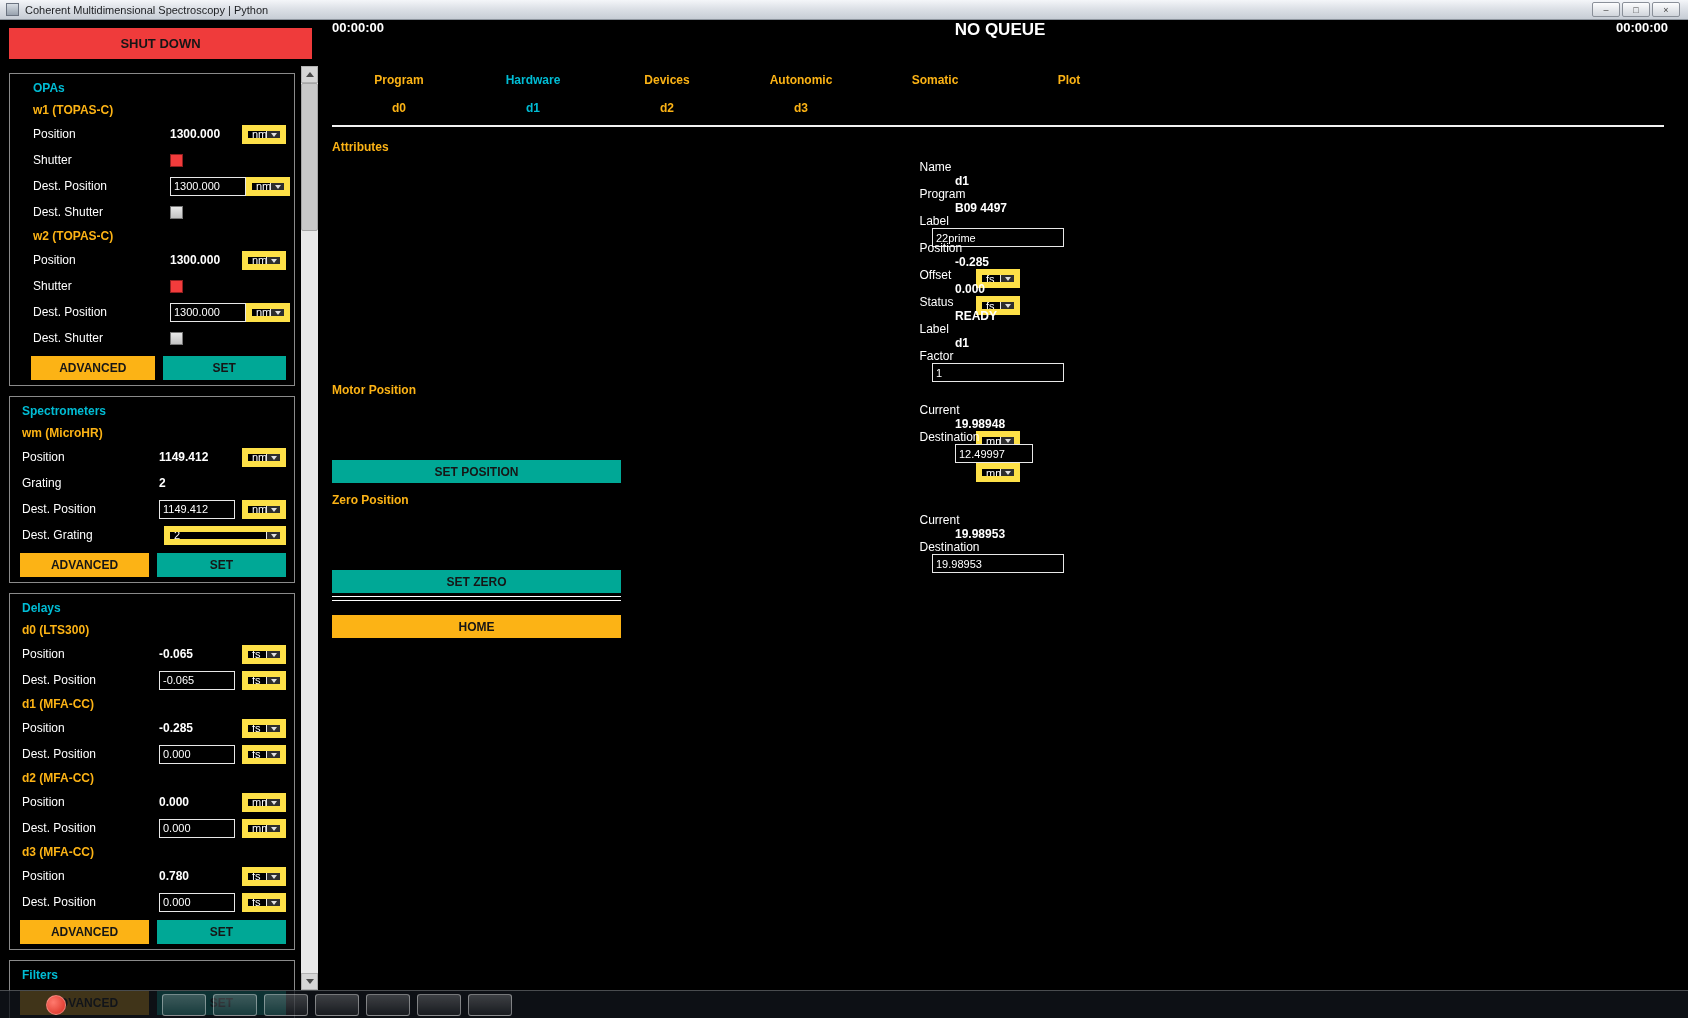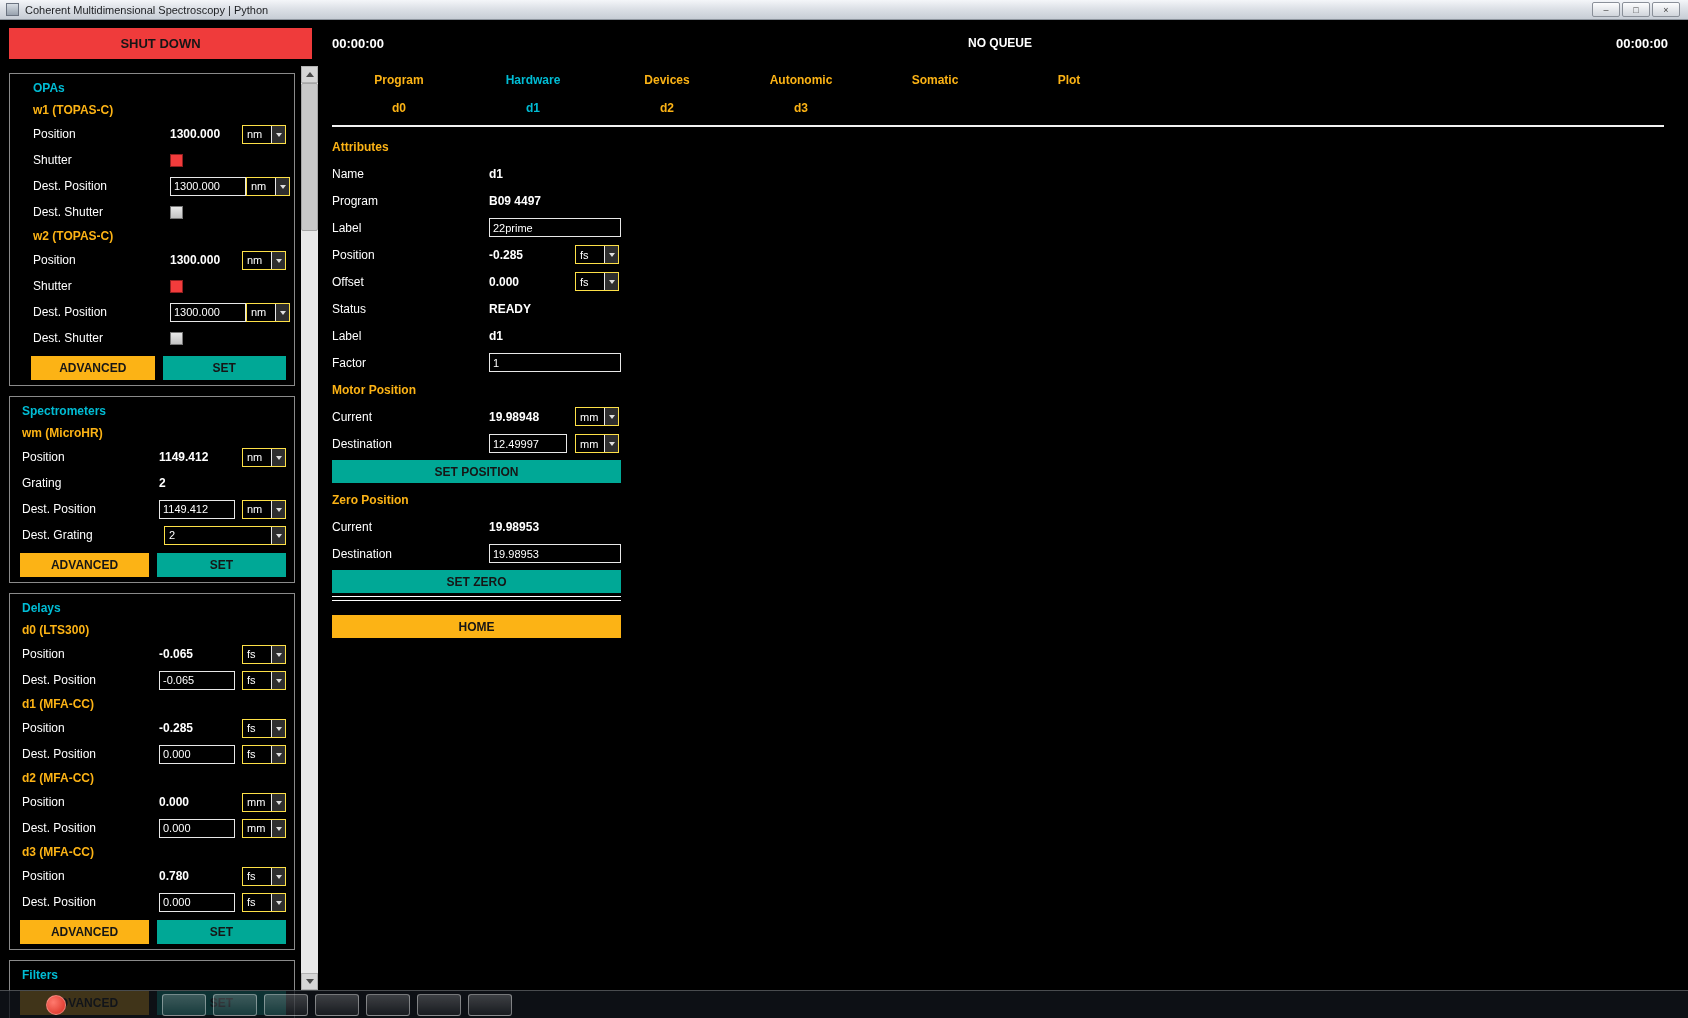--- a/index.html
+++ b/index.html
@@ -15,41 +15,41 @@
   .wtitle { flex:1; font-size:11px; color:#1c1e21; }
   .win-controls { display:flex; gap:2px; margin-right:4px; }
   .win-btn { width:28px; height:15px; border:1px solid #8a9099; border-radius:2px;
              background:linear-gradient(#fdfdfe,#d0d5db); color:#444; font-size:9px;
              display:flex; align-items:center; justify-content:center; }
 
   
   .topbar { height:46px; display:flex; align-items:center; background:#000; }
   .shutdown-btn { width:303px; height:31px; margin-left:9px; background:#ef3b3b; color:#161616;
                   font-weight:bold; font-size:13px; display:flex; align-items:center; justify-content:center; }
-  .topbar-rest { flex:1; position:relative; height:100%; display:flex; align-items:center; }
+  .topbar-rest { flex:1; position:relative; height:100%; display:flex; align-items:flex-start; }
   .timer-left { margin-left:20px; color:#fff; font-weight:bold; font-size:13px; position:relative; z-index:2; }
-  .queue-status { position:absolute; left:0; right:0; text-align:center; color:#fff; font-weight:bold; font-size:12px; }
+  .queue-status { position:absolute; left:0; right:0; text-align:center; color:#fff; font-weight:bold; font-size:17px; }
   .timer-right { position:absolute; right:20px; color:#fff; font-weight:bold; font-size:13px; }
 
   
   .content { display:flex; height:952px; }
   .sidebar { width:320px; position:relative; flex:none; }
   .sidebar-inner { position:absolute; left:0; top:0; width:300px; }
 
   .sbox { margin:10px 0 0 9px; width:286px; border:1px solid #8a8a8a; background:#000; padding:3px 0 5px 0; }
   .sbox.first { margin-top:7px;padding-left:11px; }
   .shead { height:22px; display:flex; align-items:center; padding-left:12px;
            color:#00bcd4; font-weight:bold; font-size:12px; }
   .stitle { height:22px; display:flex; align-items:center; padding-left:12px;
             color:#fcb315; font-weight:bold; font-size:12px; }
   .srow { height:26px; display:flex; align-items:center; padding:0 8px 0 12px; }
   .srow .lbl { width:137px; color:#fff; font-size:12px; flex:none; }
   .srow .val { flex:1; color:#fff; font-weight:bold; font-size:12px; }
 
-  .combo { display:flex; height:19px; width:44px; border:1px solid #fde047; background:#000;
+  .combo { display:flex; height:19px; width:44px; border:6px solid #fde047; background:#000;
            margin-left:auto; flex:none;text-align:center; }
   .combo .ct { flex:1; display:flex; align-items:center; padding-left:4px; color:#fff; font-size:11px; overflow:hidden; }
   .combo .ca { width:14px; border-left:1px solid #e8e8e8; background:#2e2e2e;
                display:flex; align-items:center; justify-content:center; }
   .combo .ca::after { content:""; width:0; height:0; border:3.5px solid transparent;
                       border-top:4.5px solid #e0e0e0; margin-top:4px; }
   .combo.wide { width:122px; }
 
   .tin { width:76px; height:19px; background:#000; border:1px solid #e8e8e8; color:#fff;
          font-size:11px; font-family:inherit; padding:0 3px; flex:none; }
@@ -77,21 +77,21 @@
               background:#c9c9c9; border:1px solid #a6a6a6; border-radius:2px; }
 
   
   .main { flex:1; padding:0 24px 0 12px; }
   .tabs { display:flex; height:28px; align-items:center; }
   .tab { width:134px; text-align:center; color:#fcb315; font-weight:bold; font-size:12px; }
   .tab.active { color:#00bcd4; }
   .sep { border-top:2px solid #f2f2f2; margin-top:3px; }
   .mhead { height:27px; display:flex; align-items:center; color:#fcb315; font-weight:bold; font-size:12px; }
   .mhead.top { margin-top:6px; }
-  .mrow { height:27px; display:flex; align-items:center; }
+  .mrow { height:27px; display:flex; align-items:center;flex-direction:column; }
   .mlbl { width:157px; color:#fff; font-size:12px; flex:none; }
   .mval { width:86px; color:#fff; font-weight:bold; font-size:12px; flex:none; }
   .mrow .combo { margin-left:0; }
   .min-s { width:78px; margin-right:8px; }
   .min-l { width:132px; }
   .mbtn { width:289px; height:23px; margin:3px 0; flex:none; }
   .hline { width:289px; border-top:1px solid #fff; margin:3px 0; }
   .gap8 { height:8px; }
 
   

